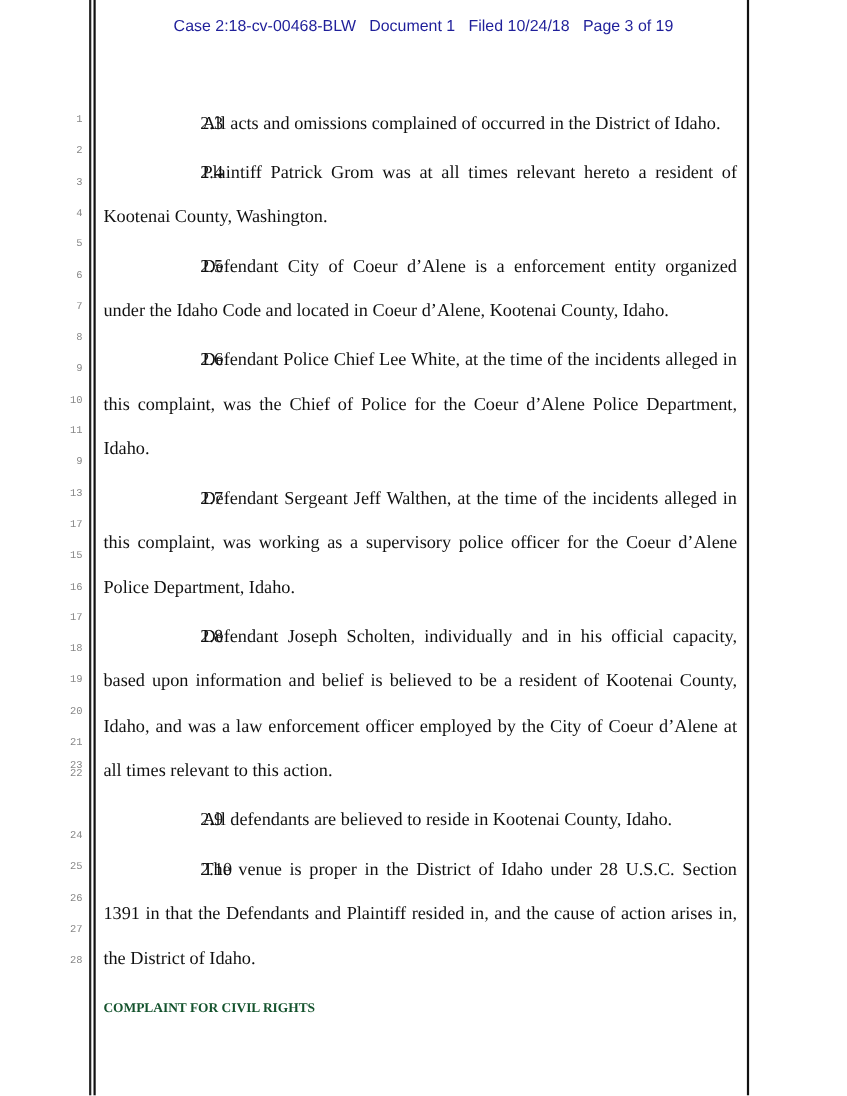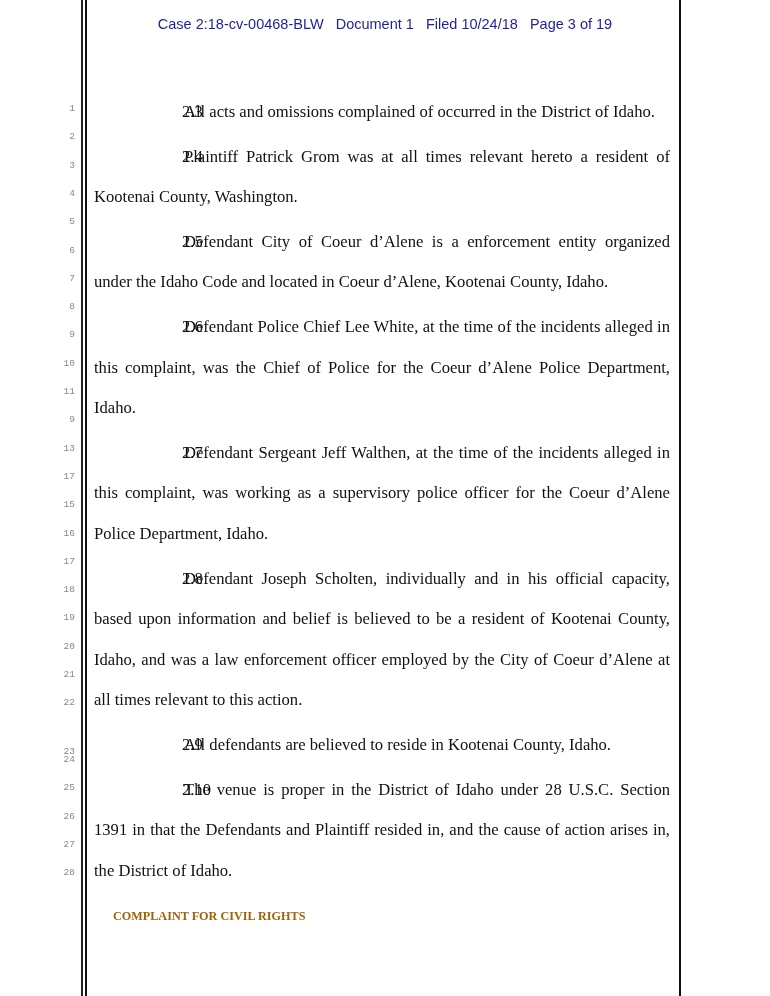--- a/index.html
+++ b/index.html
@@ -76,27 +76,27 @@
       margin: 4px;
       text-align: justify;
       text-indent: 44px;
     }
     .para .pnum {
       display: inline-block;
       width: 46px;
     }
     .footer {
       position: absolute;
-      left: 113px;
+      left: 94px;
       top: 909px;
       font-family: "Liberation Serif", serif;
       font-weight: bold;
       font-size: 12.2px;
       line-height: 14px;
-      color: #a16207;
+      color: #14532d;
     }
   </style>
 </head>
 <body>
 
 <div class="page">
   <div class="rule-left-outer"></div>
   <div class="rule-left-inner"></div>
   <div class="rule-right"></div>
 
@@ -118,21 +118,21 @@
       <div class="ln" style="top: 442.6px;">13</div>
       <div class="ln" style="top: 470.9px;">17</div>
       <div class="ln" style="top: 499.2px;">15</div>
       <div class="ln" style="top: 527.5px;">16</div>
       <div class="ln" style="top: 555.8px;">17</div>
       <div class="ln" style="top: 584.1px;">18</div>
       <div class="ln" style="top: 612.4px;">19</div>
       <div class="ln" style="top: 640.7px;">20</div>
       <div class="ln" style="top: 669px;">21</div>
       <div class="ln" style="top: 697.3px;">22</div>
-      <div class="ln" style="top: 746px;">23</div>
+      <div class="ln" style="top: 690px;">23</div>
       <div class="ln" style="top: 753.9px;">24</div>
       <div class="ln" style="top: 782.2px;">25</div>
       <div class="ln" style="top: 810.5px;">26</div>
       <div class="ln" style="top: 838.8px;">27</div>
       <div class="ln" style="top: 867.1px;">28</div>
     </div>
 
   <div class="body-text">
     <p class="para"><span class="pnum">2.3</span><span>All acts and omissions complained of occurred in the District of Idaho.</span></p>
     <p class="para"><span class="pnum">2.4</span><span>Plaintiff Patrick Grom was at all times relevant hereto a resident of Kootenai County, Washington.</span></p>

